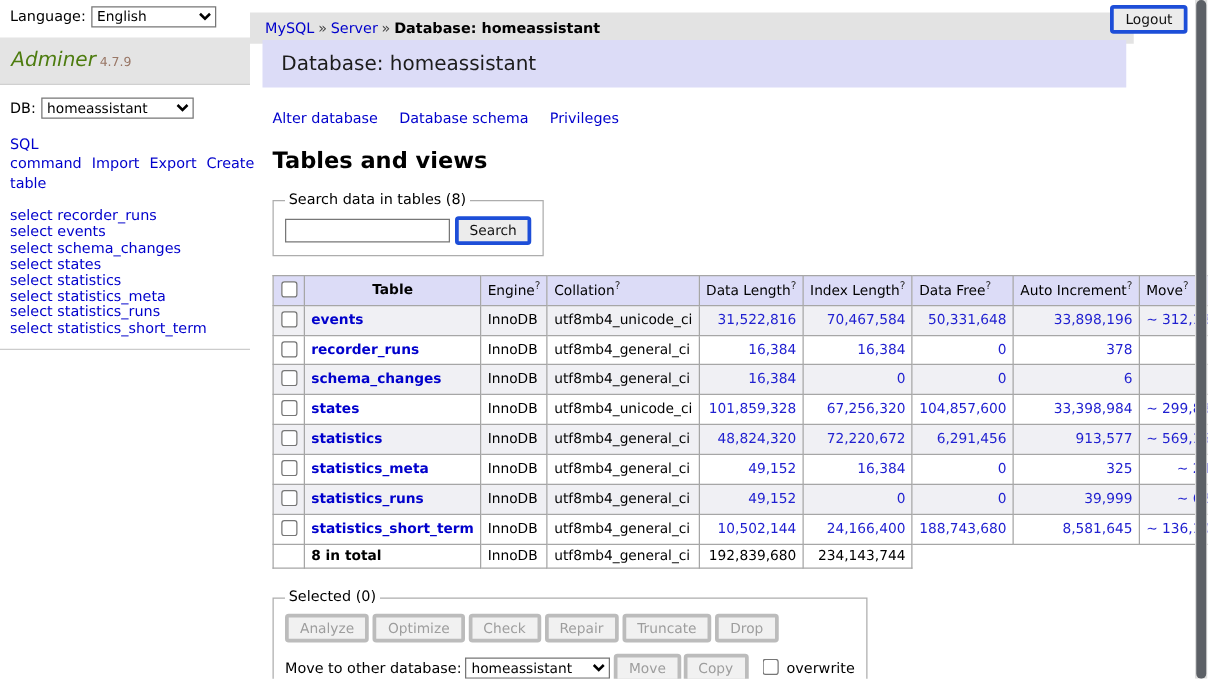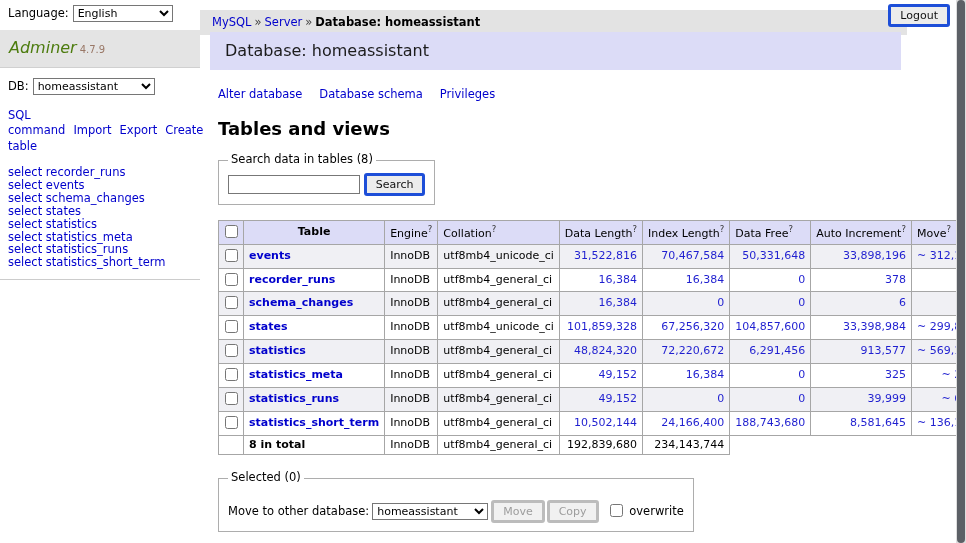--- a/index.html
+++ b/index.html
@@ -266,20 +266,23 @@
         <td>InnoDB</td>
         <td>utf8mb4_general_ci</td>
         <td class="num">192,839,680</td>
         <td class="num">234,143,744</td>
       </tr>
     </tfoot>
   </table>
 
   <fieldset class="selected-fs">
     <legend>Selected (0)</legend>
+    <div class="sel-buttons">
+      
+    <button disabled="">Analyze</button><button disabled="">Optimize</button><button disabled="">Check</button><button disabled="">Repair</button><button disabled="">Truncate</button><button disabled="">Drop</button></div>
     <div class="move-row">
       <span>Move to other database:</span><select><option>homeassistant</option></select><button disabled="">Move</button><button disabled="">Copy</button><label><input type="checkbox" style=""> <span>overwrite</span></label>
     </div>
   </fieldset>
 
   
 
   
   
 

